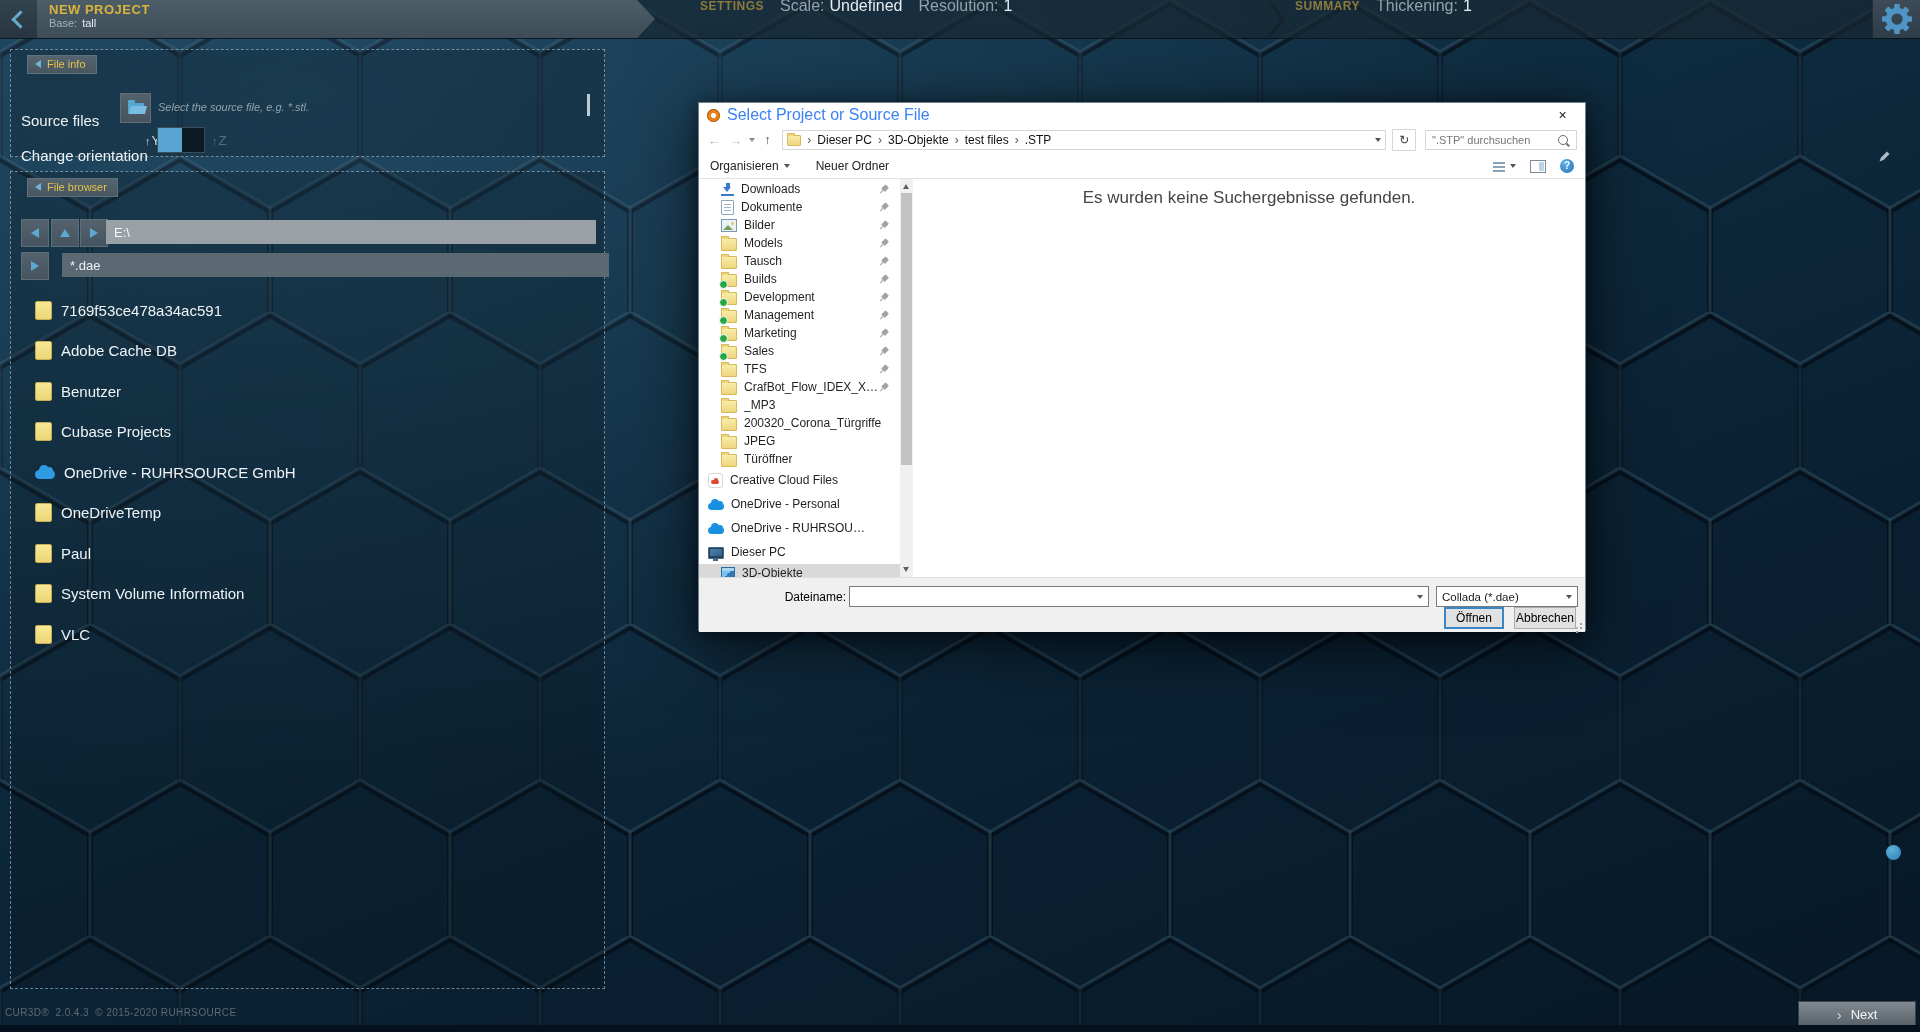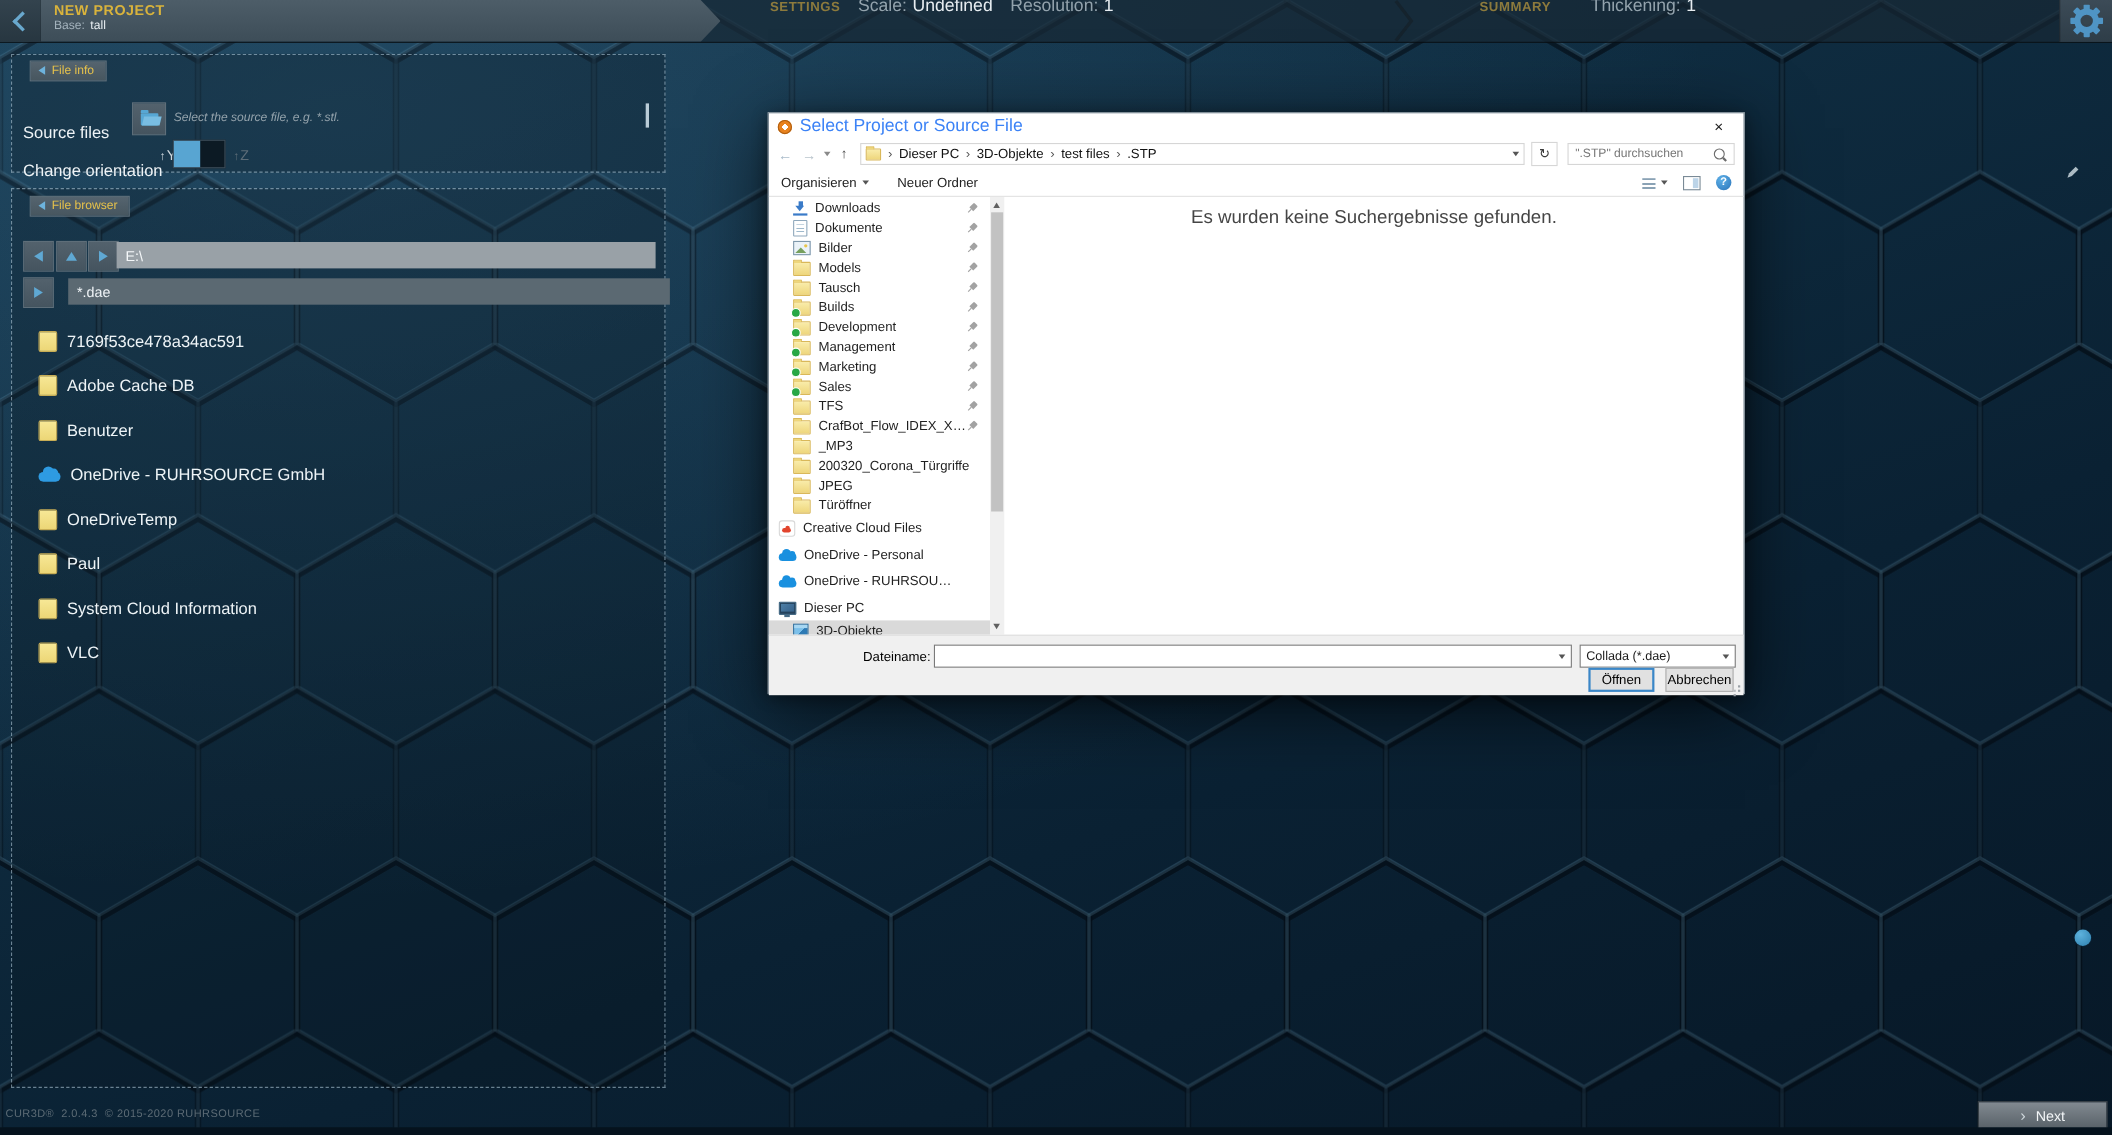--- a/index.html
+++ b/index.html
@@ -11,21 +11,21 @@
   .hexbg{position:absolute;inset:0;}
 
   
   .topbar{position:absolute;left:0;top:0;width:1920px;height:38px;background:rgba(24,40,52,.72);border-bottom:1px solid rgba(0,0,0,.5);z-index:6;}
   .back-btn{position:absolute;left:0;top:0;width:37px;height:38px;background:linear-gradient(#33434e,#273640);border-right:1px solid rgba(0,0,0,.35);display:flex;align-items:center;justify-content:center;}
   .back-chev{width:10px;height:10px;border-left:3px solid #69a8cd;border-top:3px solid #69a8cd;transform:rotate(-45deg);margin-left:4px;}
   .step1{position:absolute;left:37px;top:0;width:618px;height:38px;background:linear-gradient(#4d5d68,#3d4d58);
     clip-path:polygon(0 0,calc(100% - 18px) 0,100% 50%,calc(100% - 18px) 100%,0 100%);
     padding:3px 0 0 12px;box-sizing:border-box;}
   .step{position:absolute;top:0;height:38px;display:flex;}
-  .step2{left:700px;} .step3{left:1345px;gap:20px;}
+  .step2{left:700px;} .step3{left:1295px;}
   .step-title{font-size:13px;font-weight:bold;color:#d9b33c;letter-spacing:.5px;line-height:14px;}
   .step2 .step-title,.step3 .step-title{color:#8c7a3d;font-size:12px;line-height:12px;}
   .step-sub{font-size:11px;line-height:12px;color:#a3b2bc;}
   .step2 .step-sub,.step3 .step-sub{font-size:16px;line-height:11.5px;color:#93a3ad;margin-left:16px;}
   .step-sub .val{color:#e7edf1;margin-left:5px;}
   .sep-chev{position:absolute;left:1266px;top:0;}
   .gear-btn{position:absolute;left:1872px;top:0;width:48px;height:38px;background:linear-gradient(#3c4b57,#2e3d48);border-left:1px solid rgba(0,0,0,.35);display:flex;align-items:center;justify-content:center;}
 
   
   .panel-box{position:absolute;border:1px dashed rgba(186,212,228,.55);background:rgba(6,18,28,.26);box-sizing:border-box;}
@@ -288,39 +288,43 @@
         <div class="file-entry">
           <span class="icon lic-folder"></span>
           <span class="entry-label">Adobe Cache DB</span>
         </div>
 
         <div class="file-entry">
           <span class="icon lic-folder"></span>
           <span class="entry-label">Benutzer</span>
         </div>
 
+        <div class="file-entry">
+          <span class="icon lic-folder"></span>
+          <span class="entry-label">Cubase Projects</span>
+        </div>
 
         <div class="file-entry">
           <span class="icon lic-cloud"></span>
           <span class="entry-label">OneDrive - RUHRSOURCE GmbH</span>
         </div>
 
         <div class="file-entry">
           <span class="icon lic-folder"></span>
           <span class="entry-label">OneDriveTemp</span>
         </div>
 
         <div class="file-entry">
           <span class="icon lic-folder"></span>
           <span class="entry-label">Paul</span>
         </div>
 
         <div class="file-entry">
           <span class="icon lic-folder"></span>
-          <span class="entry-label">System Cloud Information</span>
+          <span class="entry-label">System Volume Information</span>
         </div>
 
         <div class="file-entry">
           <span class="icon lic-folder"></span>
           <span class="entry-label">VLC</span>
         </div>
       </div>
   </div>
 
   <div class="dialog">

